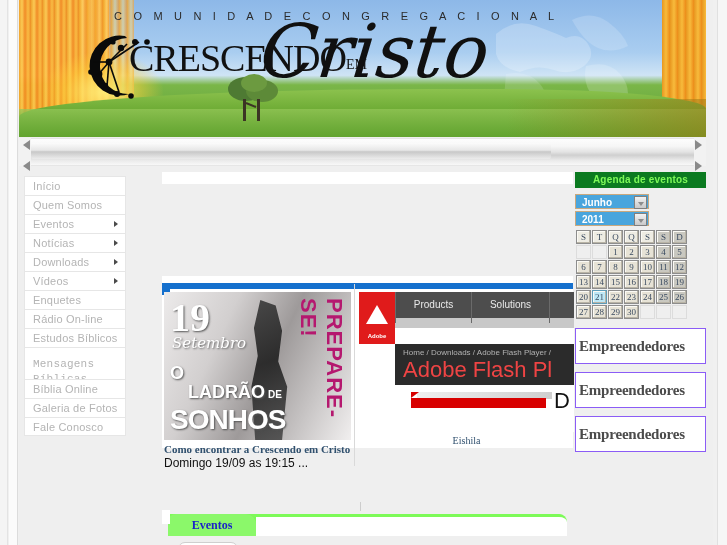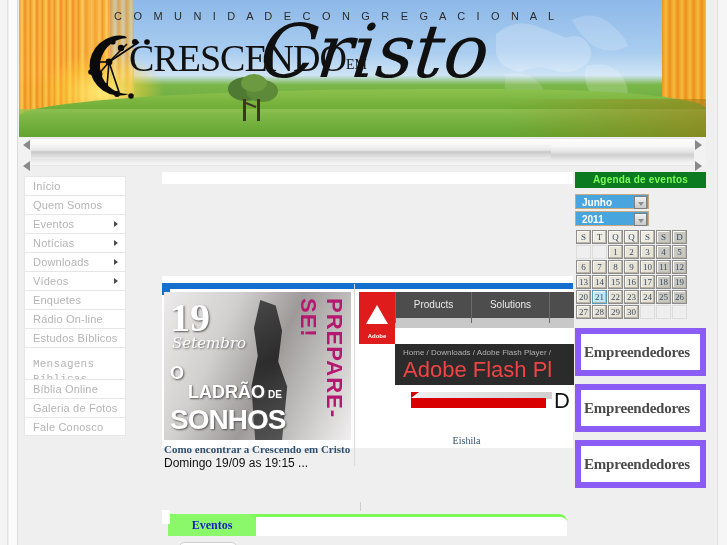--- a/index.html
+++ b/index.html
@@ -378,22 +378,22 @@
     border:1px solid #8d8d8d;
     box-shadow: inset -1px -1px 0 #b9b4a6, inset 1px 1px 0 #fbfaf5;
   }
   table.cal td.hdr { color:#3b4b60; background:#eeece3; font-weight:400; }
   table.cal td.we  { background:#c9c8c0; }
   table.cal td.empty { background:#efefef; border-color:#dcdcdc; box-shadow:none; }
   table.cal td.sel { background:#bde8f7; border-color:#5c9bb8; }
 
   
   .ad {
-    width:131px; height:48px; margin-top:8px;
-    background:#ffffff; border:6px solid #8b5cf6;
+    width:131px; height:36px; margin-top:8px;
+    background:#ffffff; border:1px solid #8b5cf6;
     display:flex; align-items:center;
     font-family:"Liberation Serif", serif; font-weight:700;
     font-size:15px; color:#4b4b4b; padding-left:3px;
     letter-spacing:-.2px;
   }
 
   
   #rightpad {
     position:absolute; left:694px; top:0; width:3px; height:545px; background:#f0f0f0;
   }

